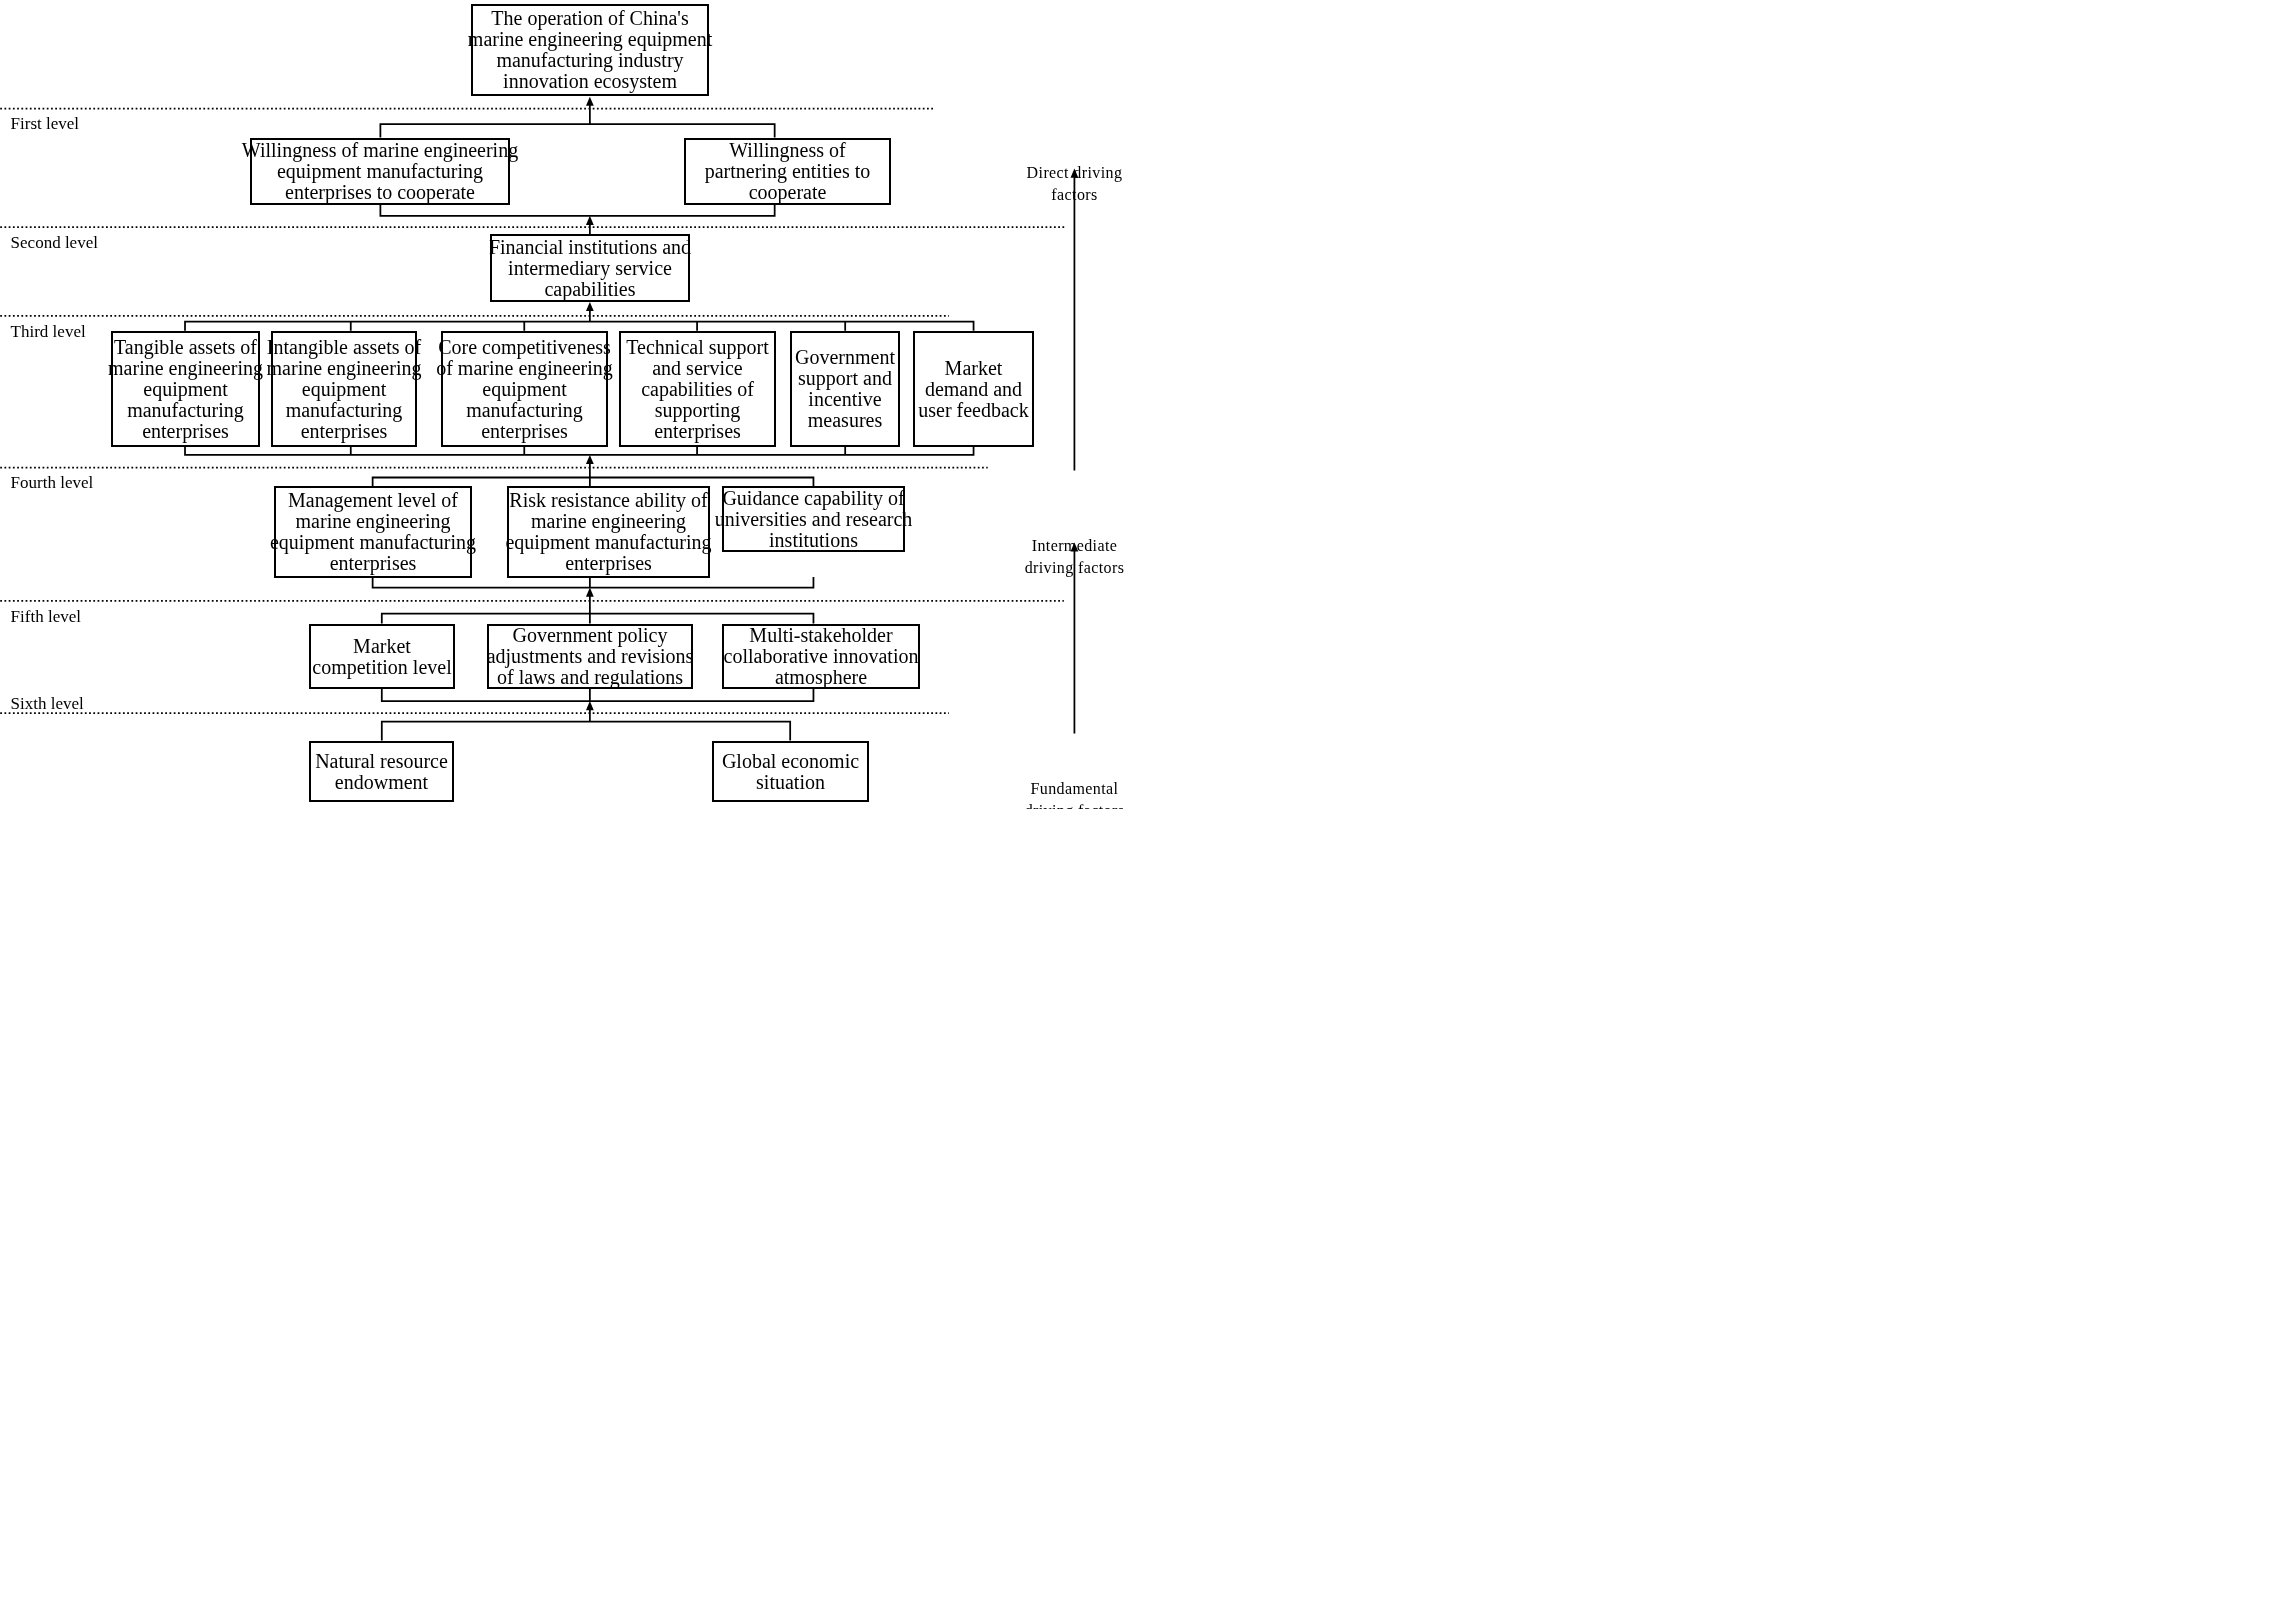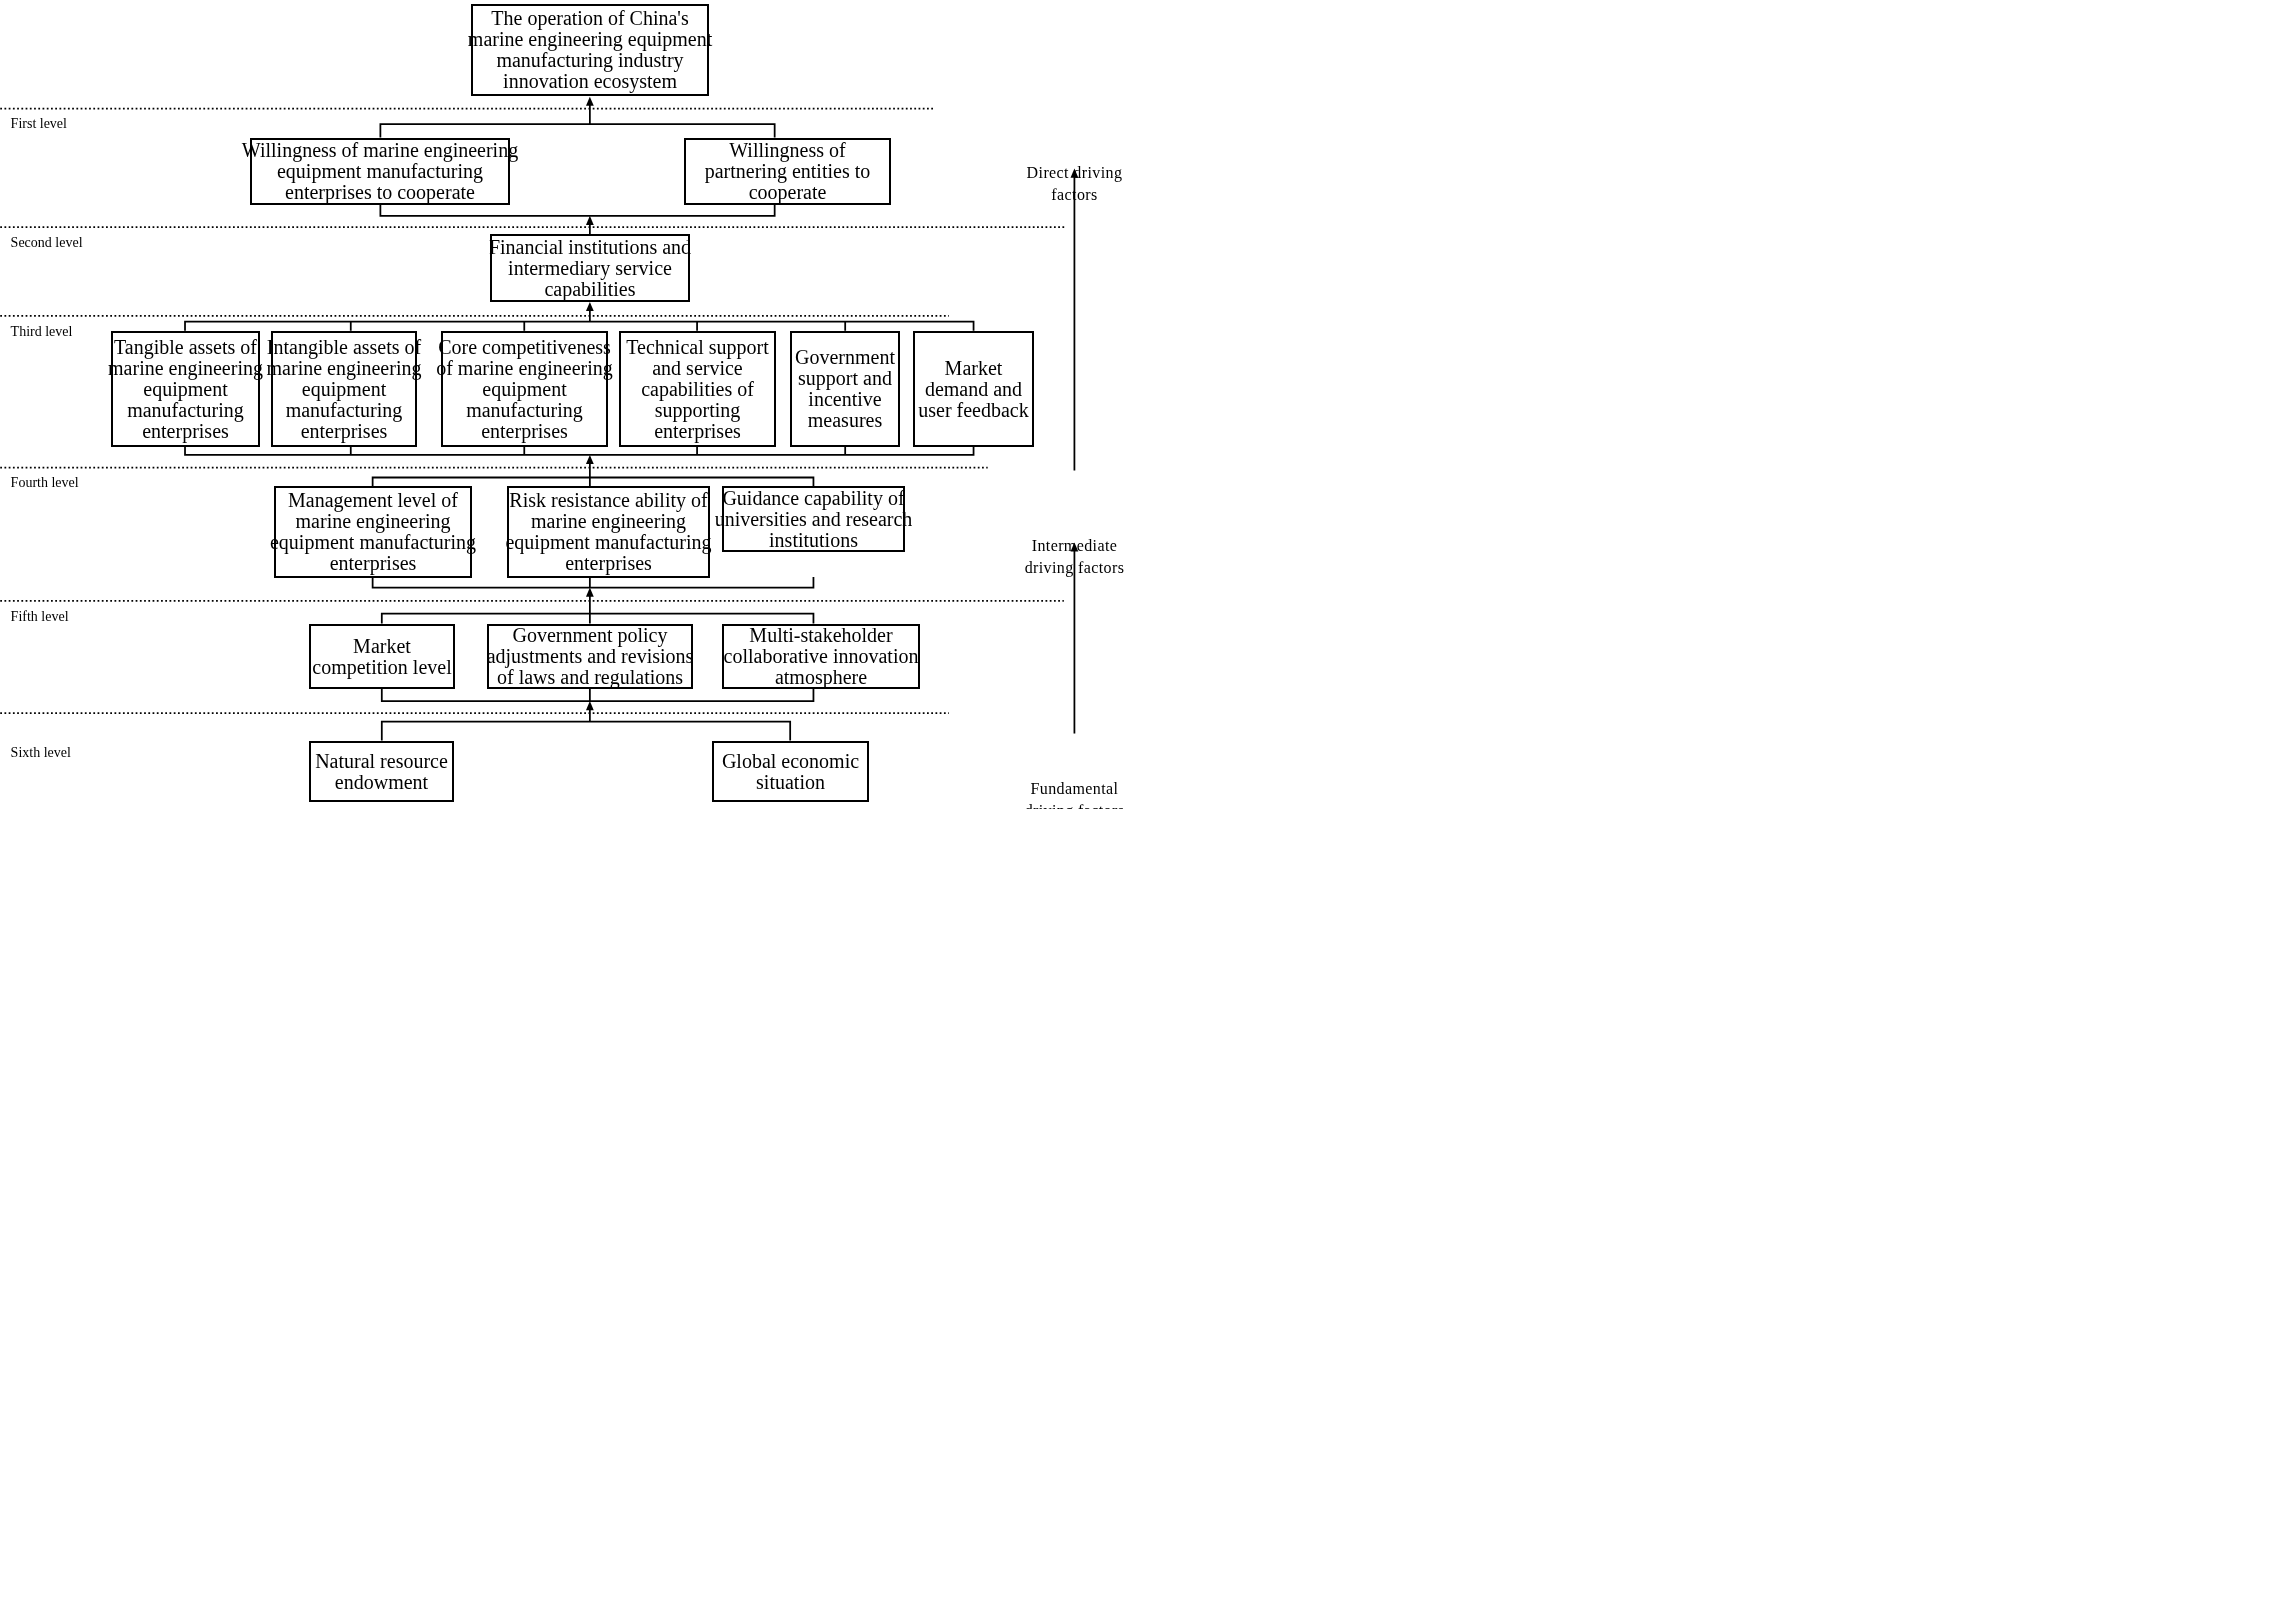--- a/index.html
+++ b/index.html
@@ -2,21 +2,21 @@
 <html style="font-size:11.3px"><head>
 <meta charset="utf-8">
 <style>
   html,body{margin:0;padding:0;background:#ffffff;}
   #canvas{position:relative;width:1136px;height:809px;background:#fff;overflow:hidden;
           font-family:"Liberation Serif","DejaVu Serif",serif;color:#000;}
   #wires{position:absolute;left:0;top:0;width:1136px;height:809px;}
   .box{position:absolute;box-sizing:border-box;border:2.1px solid #000;background:#fff;
        display:flex;align-items:center;justify-content:center;text-align:center;
        white-space:pre;font-size:20px;line-height:21px;}
-  .lvl{position:absolute;left:10.6px;font-size:14px;line-height:20px;white-space:pre;}
+  .lvl{position:absolute;left:10.6px;font-size:17px;line-height:20px;white-space:pre;}
   .side{position:absolute;width:127px;text-align:center;white-space:pre;
         font-size:16px;line-height:22px;letter-spacing:0.4px;margin-top:41px;}
 </style>
 </head>
 <body>
 
 <div id="canvas">
 
   <svg id="wires" viewBox="0 0 1610 1147" xmlns="http://www.w3.org/2000/svg">
 
@@ -80,21 +80,21 @@
   <div class="box" style="left:471px;top:4.2px;width:238px;height:92px">The operation of China's
 marine engineering equipment
 manufacturing industry
 innovation ecosystem</div>
 
   <div class="lvl" style="top:114px">First level</div>
   <div class="lvl" style="top:233px">Second level</div>
   <div class="lvl" style="top:322px">Third level</div>
   <div class="lvl" style="top:473px">Fourth level</div>
   <div class="lvl" style="top:607px">Fifth level</div>
-  <div class="lvl" style="top:743px">Sixth level</div>
+  <div class="lvl" style="top:694px">Sixth level</div>
 
   <div class="box" style="left:250px;top:138px;width:260px;height:67px">Willingness of marine engineering
 equipment manufacturing
 enterprises to cooperate</div>
   <div class="box" style="left:684px;top:138px;width:207px;height:67px">Willingness of
 partnering entities to
 cooperate</div>
 
   <div class="box" style="left:490px;top:234px;width:200px;height:68px">Financial institutions and
 intermediary service

